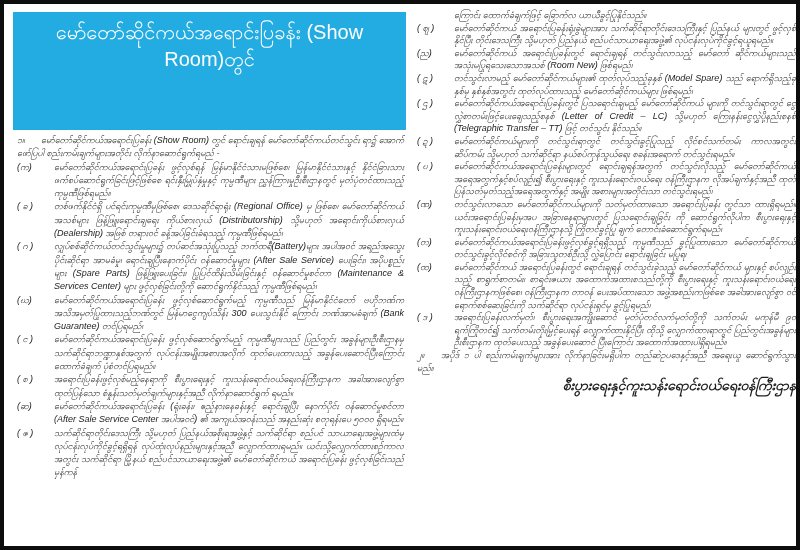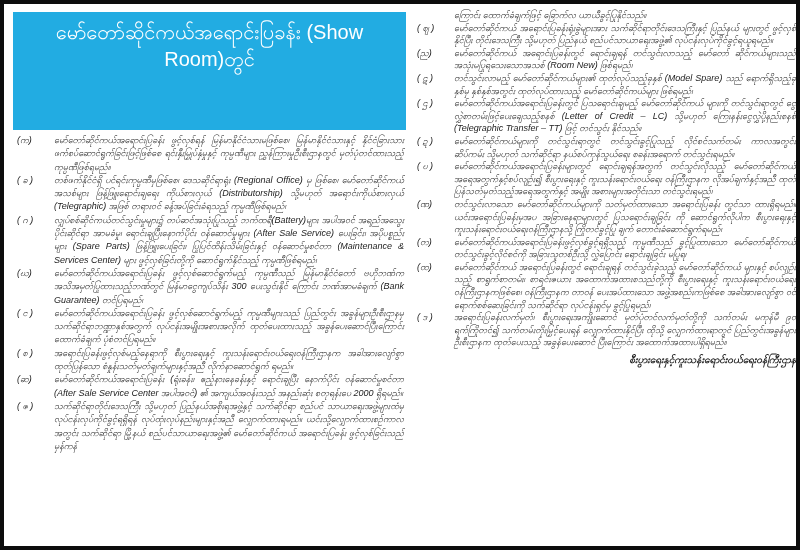--- a/index.html
+++ b/index.html
@@ -56,62 +56,63 @@
     flex:1;
     text-align:justify;
   }
   .cont-line{
     padding-left:37px;
     text-align:justify;
   }
   .signature{
     margin-top:5px;
     font-weight:bold;
-    font-size:10px;
+    font-size:14px;
     text-align:right;
   }
 </style>
 </head>
 <body>
 
 <div class="page">
 
   <div class="header-box">
     <div>မော်တော်ဆိုင်ကယ်အရောင်းပြခန်း (Show Room)တွင်</div>
   </div>
 
   <div class="col col-left">
+    <div class="num-para"><span class="num">၁။</span><span>မော်တော်ဆိုင်ကယ်အရောင်းပြခန်း (Show Room) တွင် ရောင်းချရန် မော်တော်ဆိုင်ကယ်တင်သွင်း ရာ၌ အောက်ဖော်ပြပါ စည်းကမ်းချက်များအတိုင်း လိုက်နာဆောင်ရွက်ရမည် -</span></div>
 
     <div class="item">
       <span class="lbl">(က)</span>
       <span class="txt">မော်တော်ဆိုင်ကယ်အရောင်းပြခန်း ဖွင့်လှစ်ရန် မြန်မာနိုင်ငံသားမဖြစ်စေ၊ မြန်မာနိုင်ငံသားနှင့် နိုင်ငံခြားသားဖက်စပ်ဆောင်ရွက်ခြင်းဖြင့်ဖြစ်စေ ရင်းနှီးမြှုပ်နှံမှုနှင့် ကုမ္ပဏီများ ညွှန်ကြားမှုဦးစီးဌာနတွင် မှတ်ပုံတင်ထားသည့် ကုမ္ပဏီဖြစ်ရမည်။</span>
     </div>
     <div class="item">
       <span class="lbl">( ခ )</span>
-      <span class="txt">တစ်ဖက်နိုင်ငံရှိ ပင်ရင်းကုမ္ပဏီမှဖြစ်စေ၊ ဒေသဆိုင်ရာရုံး (Regional Office) မှ ဖြစ်စေ၊ မော်တော်ဆိုင်ကယ်အသစ်များ ဖြန့်ဖြူးရောင်းချရေး ကိုယ်စားလှယ် (Distributorship) သို့မဟုတ် အရောင်းကိုယ်စားလှယ် (Telegraphic) အဖြစ် တရားဝင် ခန့်အပ်ခြင်းခံရသည့် ကုမ္ပဏီဖြစ်ရမည်၊</span>
+      <span class="txt">တစ်ဖက်နိုင်ငံရှိ ပင်ရင်းကုမ္ပဏီမှဖြစ်စေ၊ ဒေသဆိုင်ရာရုံး (Regional Office) မှ ဖြစ်စေ၊ မော်တော်ဆိုင်ကယ်အသစ်များ ဖြန့်ဖြူးရောင်းချရေး ကိုယ်စားလှယ် (Distributorship) သို့မဟုတ် အရောင်းကိုယ်စားလှယ် (Dealership) အဖြစ် တရားဝင် ခန့်အပ်ခြင်းခံရသည့် ကုမ္ပဏီဖြစ်ရမည်၊</span>
     </div>
     <div class="item">
       <span class="lbl">( ဂ )</span>
       <span class="txt">လျှပ်စစ်ဆိုင်ကယ်တင်သွင်းမှုများ၌ တပ်ဆင်အသုံးပြုသည့် ဘက်ထရီ(Battery)များ အပါအဝင် အရည်အသွေးပိုင်းဆိုင်ရာ အာမခံမှု၊ ရောင်းချပြီးနောက်ပိုင်း ဝန်ဆောင်မှုများ (After Sale Service) ပေးခြင်း၊ အပိုပစ္စည်းများ (Spare Parts) ဖြန့်ဖြူးပေးခြင်း၊ ပြုပြင်ထိန်းသိမ်းခြင်းနှင့် ဝန်ဆောင်မှုစင်တာ (Maintenance &amp; Services Center) များ ဖွင့်လှစ်ခြင်းတို့ကို ဆောင်ရွက်နိုင်သည့် ကုမ္ပဏီဖြစ်ရမည်၊</span>
     </div>
     <div class="item">
       <span class="lbl">(ဃ)</span>
       <span class="txt">မော်တော်ဆိုင်ကယ်အရောင်းပြခန်း ဖွင့်လှစ်ဆောင်ရွက်မည့် ကုမ္ပဏီသည် မြန်မာနိုင်ငံတော် ဗဟိုဘဏ်က အသိအမှတ်ပြုထားသည့်ဘဏ်တွင် မြန်မာငွေကျပ်သိန်း 300 ပေးသွင်းနိုင် ကြောင်း ဘဏ်အာမခံချက် (Bank Guarantee) တင်ပြရမည်၊</span>
     </div>
     <div class="item">
       <span class="lbl">( င )</span>
       <span class="txt">မော်တော်ဆိုင်ကယ်အရောင်းပြခန်း ဖွင့်လှစ်ဆောင်ရွက်မည့် ကုမ္ပဏီများသည် ပြည်တွင်း အခွန်များဦးစီးဌာနမှ သက်ဆိုင်ရာဘဏ္ဍာနှစ်အတွက် လုပ်ငန်းအမျိုးအစားအလိုက် ထုတ်ပေးထားသည့် အခွန်ပေးဆောင်ပြီးကြောင်း ထောက်ခံချက် ပုံစံတင်ပြရမည်။</span>
     </div>
     <div class="item">
       <span class="lbl">( စ )</span>
       <span class="txt">အရောင်းပြခန်းဖွင့်လှစ်မည့်နေရာကို စီးပွားရေးနှင့် ကူးသန်းရောင်းဝယ်ရေးဝန်ကြီးဌာနက အခါအားလျော်စွာထုတ်ပြန်သော စံနှုန်းသတ်မှတ်ချက်များနှင့်အညီ လိုက်နာဆောင်ရွက် ရမည်။</span>
     </div>
     <div class="item">
       <span class="lbl">(ဆ)</span>
-      <span class="txt">မော်တော်ဆိုင်ကယ်အရောင်းပြခန်း (ရုံးခန်း၊ ဧည့်နားနေခန်းနှင့် ရောင်းချပြီး နောက်ပိုင်း ဝန်ဆောင်မှုစင်တာ (After Sale Service Center အပါအဝင်) ၏ အကျယ်အဝန်းသည် အနည်းဆုံး စတုရန်းပေ 2000 ရှိရမည်။</span>
+      <span class="txt">မော်တော်ဆိုင်ကယ်အရောင်းပြခန်း (ရုံးခန်း၊ ဧည့်နားနေခန်းနှင့် ရောင်းချပြီး နောက်ပိုင်း ဝန်ဆောင်မှုစင်တာ (After Sale Service Center အပါအဝင်) ၏ အကျယ်အဝန်းသည် အနည်းဆုံး စတုရန်းပေ ၅၀၀၀ ရှိရမည်။</span>
     </div>
     <div class="item">
       <span class="lbl">( ဇ )</span>
       <span class="txt">သက်ဆိုင်ရာတိုင်းဒေသကြီး သို့မဟုတ် ပြည်နယ်အစိုးရအဖွဲ့နှင့် သက်ဆိုင်ရာ စည်ပင် သာယာရေးအဖွဲ့များထံမှ လုပ်ငန်းလုပ်ကိုင်ခွင့်ရရှိရန် လုပ်ထုံးလုပ်နည်းများနှင့်အညီ လျှောက်ထားရမည်။ ယင်းသို့လျှောက်ထားစဉ်ကာလအတွင်း သက်ဆိုင်ရာ မြို့နယ် စည်ပင်သာယာရေးအဖွဲ့၏ မော်တော်ဆိုင်ကယ် အရောင်းပြခန်း ဖွင့်လှစ်ခြင်းသည် မှန်ကန်</span>
     </div>
   </div>
 
   <div class="col col-right">
     <div class="cont-line">ကြောင်း ထောက်ခံချက်ဖြင့် ခြောက်လ ယာယီခွင့်ပြုနိုင်သည်။</div>
 
@@ -149,17 +150,18 @@
     </div>
     <div class="item">
       <span class="lbl">(ထ)</span>
       <span class="txt">မော်တော်ဆိုင်ကယ် အရောင်းပြခန်းတွင် ရောင်းချရန် တင်သွင်းခဲ့သည့် မော်တော်ဆိုင်ကယ် များနှင့် စပ်လျဉ်းသည့် စာရွက်စာတမ်း၊ စာရင်းဇယား အထောက်အထားစသည်တို့ကို စီးပွားရေးနှင့် ကူးသန်းရောင်းဝယ်ရေးဝန်ကြီးဌာနကဖြစ်စေ၊ ဝန်ကြီးဌာနက တာဝန် ပေးအပ်ထားသော အဖွဲ့အစည်းကဖြစ်စေ အခါအားလျော်စွာ ဝင်ရောက်စစ်ဆေးခြင်းကို သက်ဆိုင်ရာ လုပ်ငန်းရှင်မှ ခွင့်ပြုရမည်၊</span>
     </div>
     <div class="item">
       <span class="lbl">( ဒ )</span>
       <span class="txt">အရောင်းပြခန်းလက်မှတ်၊ စီးပွားရေးအကျိုးဆောင် မှတ်ပုံတင်လက်မှတ်တို့ကို သက်တမ်း မကုန်မီ ၉၀ ရက်ကြိုတင်၍ သက်တမ်းတိုးမြှင့်ပေးရန် လျှောက်ထားနိုင်ပြီး ထိုသို့ လျှောက်ထားရာတွင် ပြည်တွင်းအခွန်များဦးစီးဌာနက ထုတ်ပေးသည့် အခွန်ပေးဆောင် ပြီးကြောင်း အထောက်အထားပါရှိရမည်။</span>
     </div>
 
+    <div class="num-para"><span class="num">၂။</span><span>အပိုဒ် ၁ ပါ စည်းကမ်းချက်များအား လိုက်နာခြင်းမရှိပါက တည်ဆဲဥပဒေနှင့်အညီ အရေးယူ ဆောင်ရွက်သွားမည်။</span></div>
 
     <div class="signature">စီးပွားရေးနှင့်ကူးသန်းရောင်းဝယ်ရေးဝန်ကြီးဌာန</div>
   </div>
 
 </div>
 
 </body></html>

